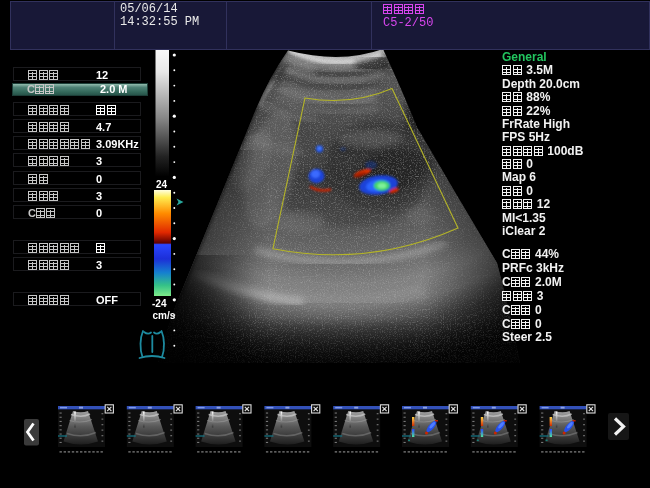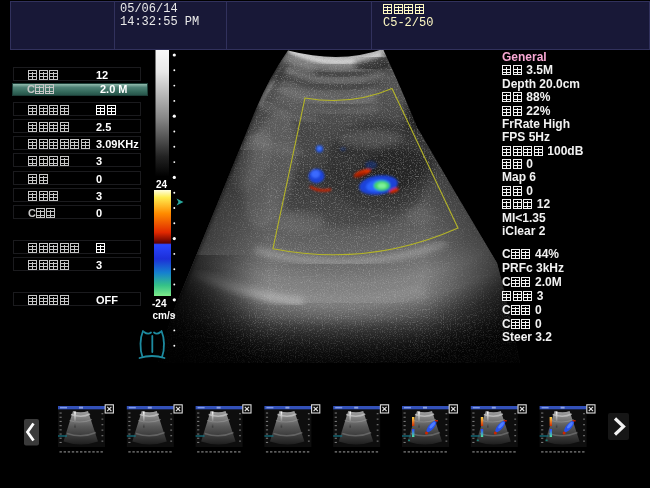--- a/index.html
+++ b/index.html
@@ -1,20 +1,20 @@
 <!DOCTYPE html>
 <html><head><meta charset="utf-8">
 <style>
 *{margin:0;padding:0;box-sizing:border-box}
 html,body{width:650px;height:488px;background:#000;overflow:hidden;
 font-family:"Liberation Sans",sans-serif}
 #scr{position:relative;width:650px;height:488px;background:#000}
 .bx{position:absolute;top:1px;height:49px;background:#181837;border:1px solid #31315c}
 .bxt{font:12px "Liberation Mono",monospace;color:#e9e9e9;padding:1px 0 0 5px;line-height:13.4px}
-.bxt2{font:12px "Liberation Mono",monospace;color:#fef9c3;padding:1px 0 0 11px;line-height:13.4px}
+.bxt2{font:12px "Liberation Mono",monospace;color:#d946ef;padding:1px 0 0 11px;line-height:13.4px}
 
 .c{display:inline-block;width:9px;height:10px;margin:0 1.5px 0 0;vertical-align:-1px;
 background:
 linear-gradient(to right,currentColor 0 1.1px,transparent 0),
 linear-gradient(to right,currentColor 0 1.1px,transparent 0),
 linear-gradient(to right,currentColor 0 1.1px,transparent 0),
 linear-gradient(currentColor 0 1.1px,transparent 0),
 linear-gradient(currentColor 0 1.1px,transparent 0),
 linear-gradient(currentColor 0 1.1px,transparent 0),
 linear-gradient(currentColor 0 1.1px,transparent 0);
@@ -585,21 +585,21 @@
 <div class="row hl" style="top:84.3px">
       <span class="lab">C<i class="c"></i><i class="c"></i></span>
       <span class="val">2.0 M</span>
     </div>
 <div class="row" style="top:101.5px">
       <span class="lab"><i class="c"></i><i class="c"></i><i class="c"></i><i class="c"></i></span>
       <span class="val"><i class="c"></i><i class="c"></i></span>
     </div>
 <div class="row" style="top:118.8px">
       <span class="lab"><i class="c"></i><i class="c"></i><i class="c"></i><i class="c"></i></span>
-      <span class="val">2.5</span>
+      <span class="val">4.7</span>
     </div>
 <div class="row" style="top:136.1px">
       <span class="lab"><i class="c"></i><i class="c"></i><i class="c"></i><i class="c"></i><i class="c"></i><i class="c"></i></span>
       <span class="val">3.09KHz</span>
     </div>
 <div class="row" style="top:153.3px">
       <span class="lab"><i class="c"></i><i class="c"></i><i class="c"></i><i class="c"></i></span>
       <span class="val">3</span>
     </div>
 <div class="row" style="top:170.6px">
@@ -621,21 +621,21 @@
 <div class="row" style="top:257.0px">
       <span class="lab"><i class="c"></i><i class="c"></i><i class="c"></i><i class="c"></i></span>
       <span class="val">3</span>
     </div>
 <div class="row" style="top:291.5px">
       <span class="lab"><i class="c"></i><i class="c"></i><i class="c"></i><i class="c"></i></span>
       <span class="val">OFF</span>
     </div>
 
 <div id="rp1">
-      <div><span style="color:#f9a8d4">General</span></div>
+      <div><span style="color:#22c55e">General</span></div>
       <div><i class="c"></i><i class="c"></i> 3.5M</div>
       <div>Depth 20.0cm</div>
       <div><i class="c"></i><i class="c"></i> 88%</div>
       <div><i class="c"></i><i class="c"></i> 22%</div>
       <div>FrRate High</div>
       <div>FPS 5Hz</div>
       <div><i class="c"></i><i class="c"></i><i class="c"></i><i class="c"></i> 100dB</div>
       <div><i class="c"></i><i class="c"></i> 0</div>
       <div>Map 6</div>
       <div><i class="c"></i><i class="c"></i> 0</div>
@@ -643,14 +643,14 @@
       <div>MI&lt;1.35</div>
       <div>iClear 2</div>
     </div>
 <div id="rp2">
       <div>C<i class="c"></i><i class="c"></i> 44%</div>
       <div>PRFc 3kHz</div>
       <div>C<i class="c"></i><i class="c"></i> 2.0M</div>
       <div><i class="c"></i><i class="c"></i><i class="c"></i> 3</div>
       <div>C<i class="c"></i><i class="c"></i> 0</div>
       <div>C<i class="c"></i><i class="c"></i> 0</div>
-      <div>Steer 3.2</div>
+      <div>Steer 2.5</div>
     </div>
 </div>
 </body></html>

